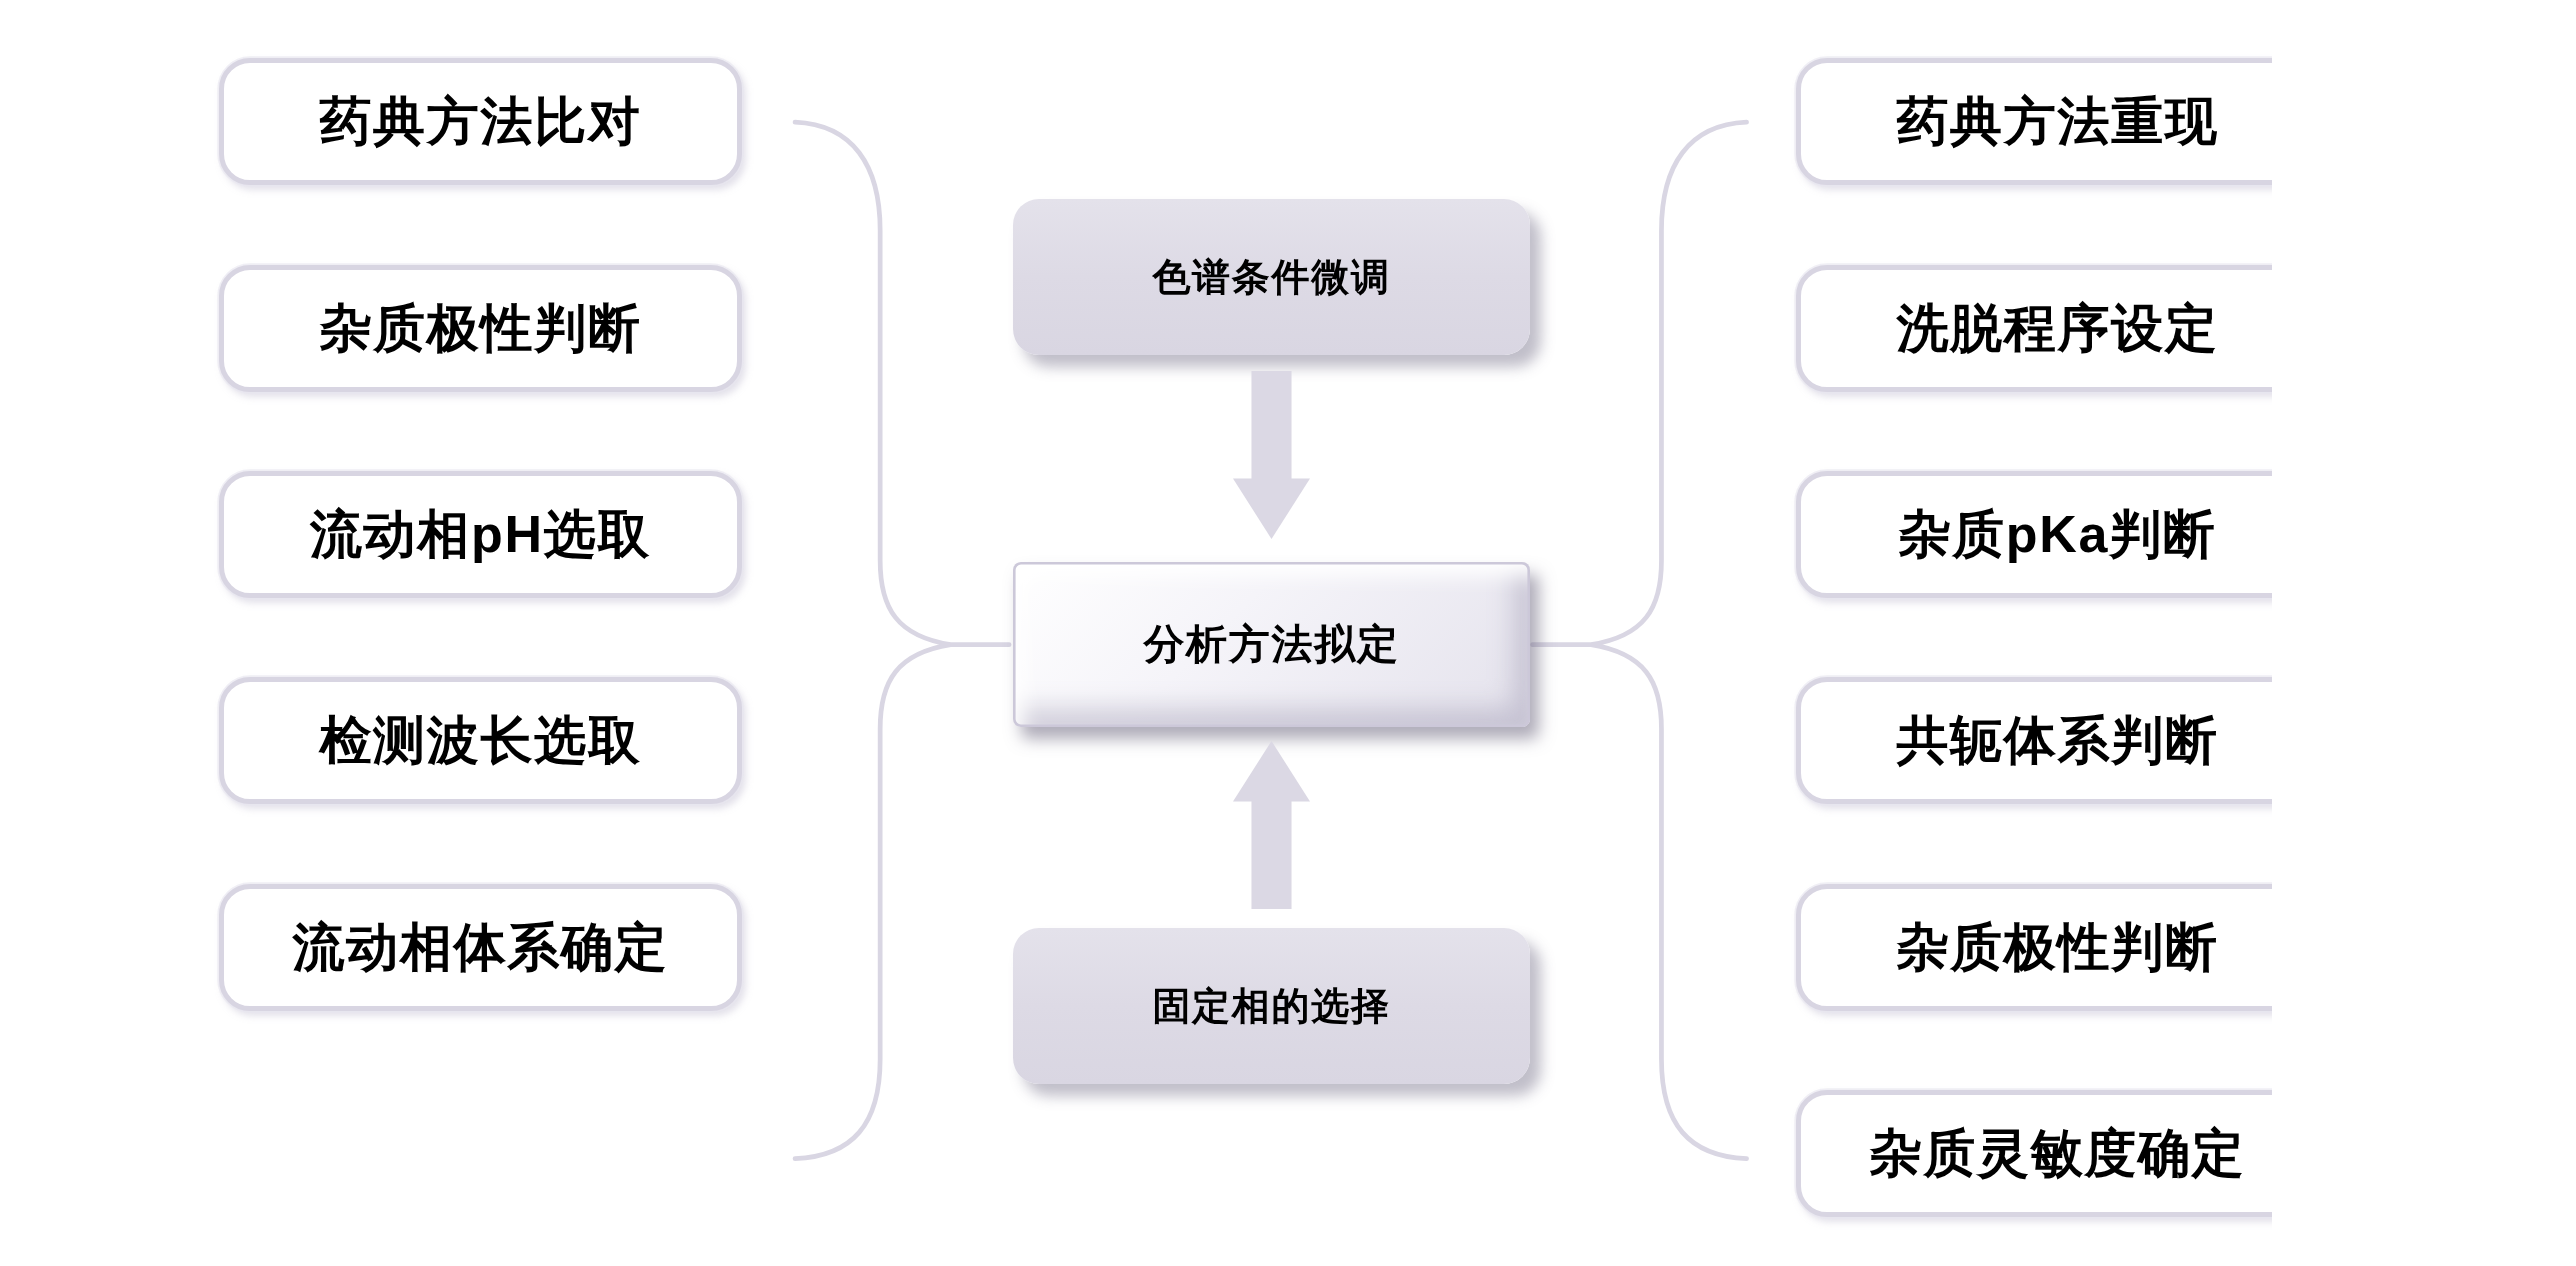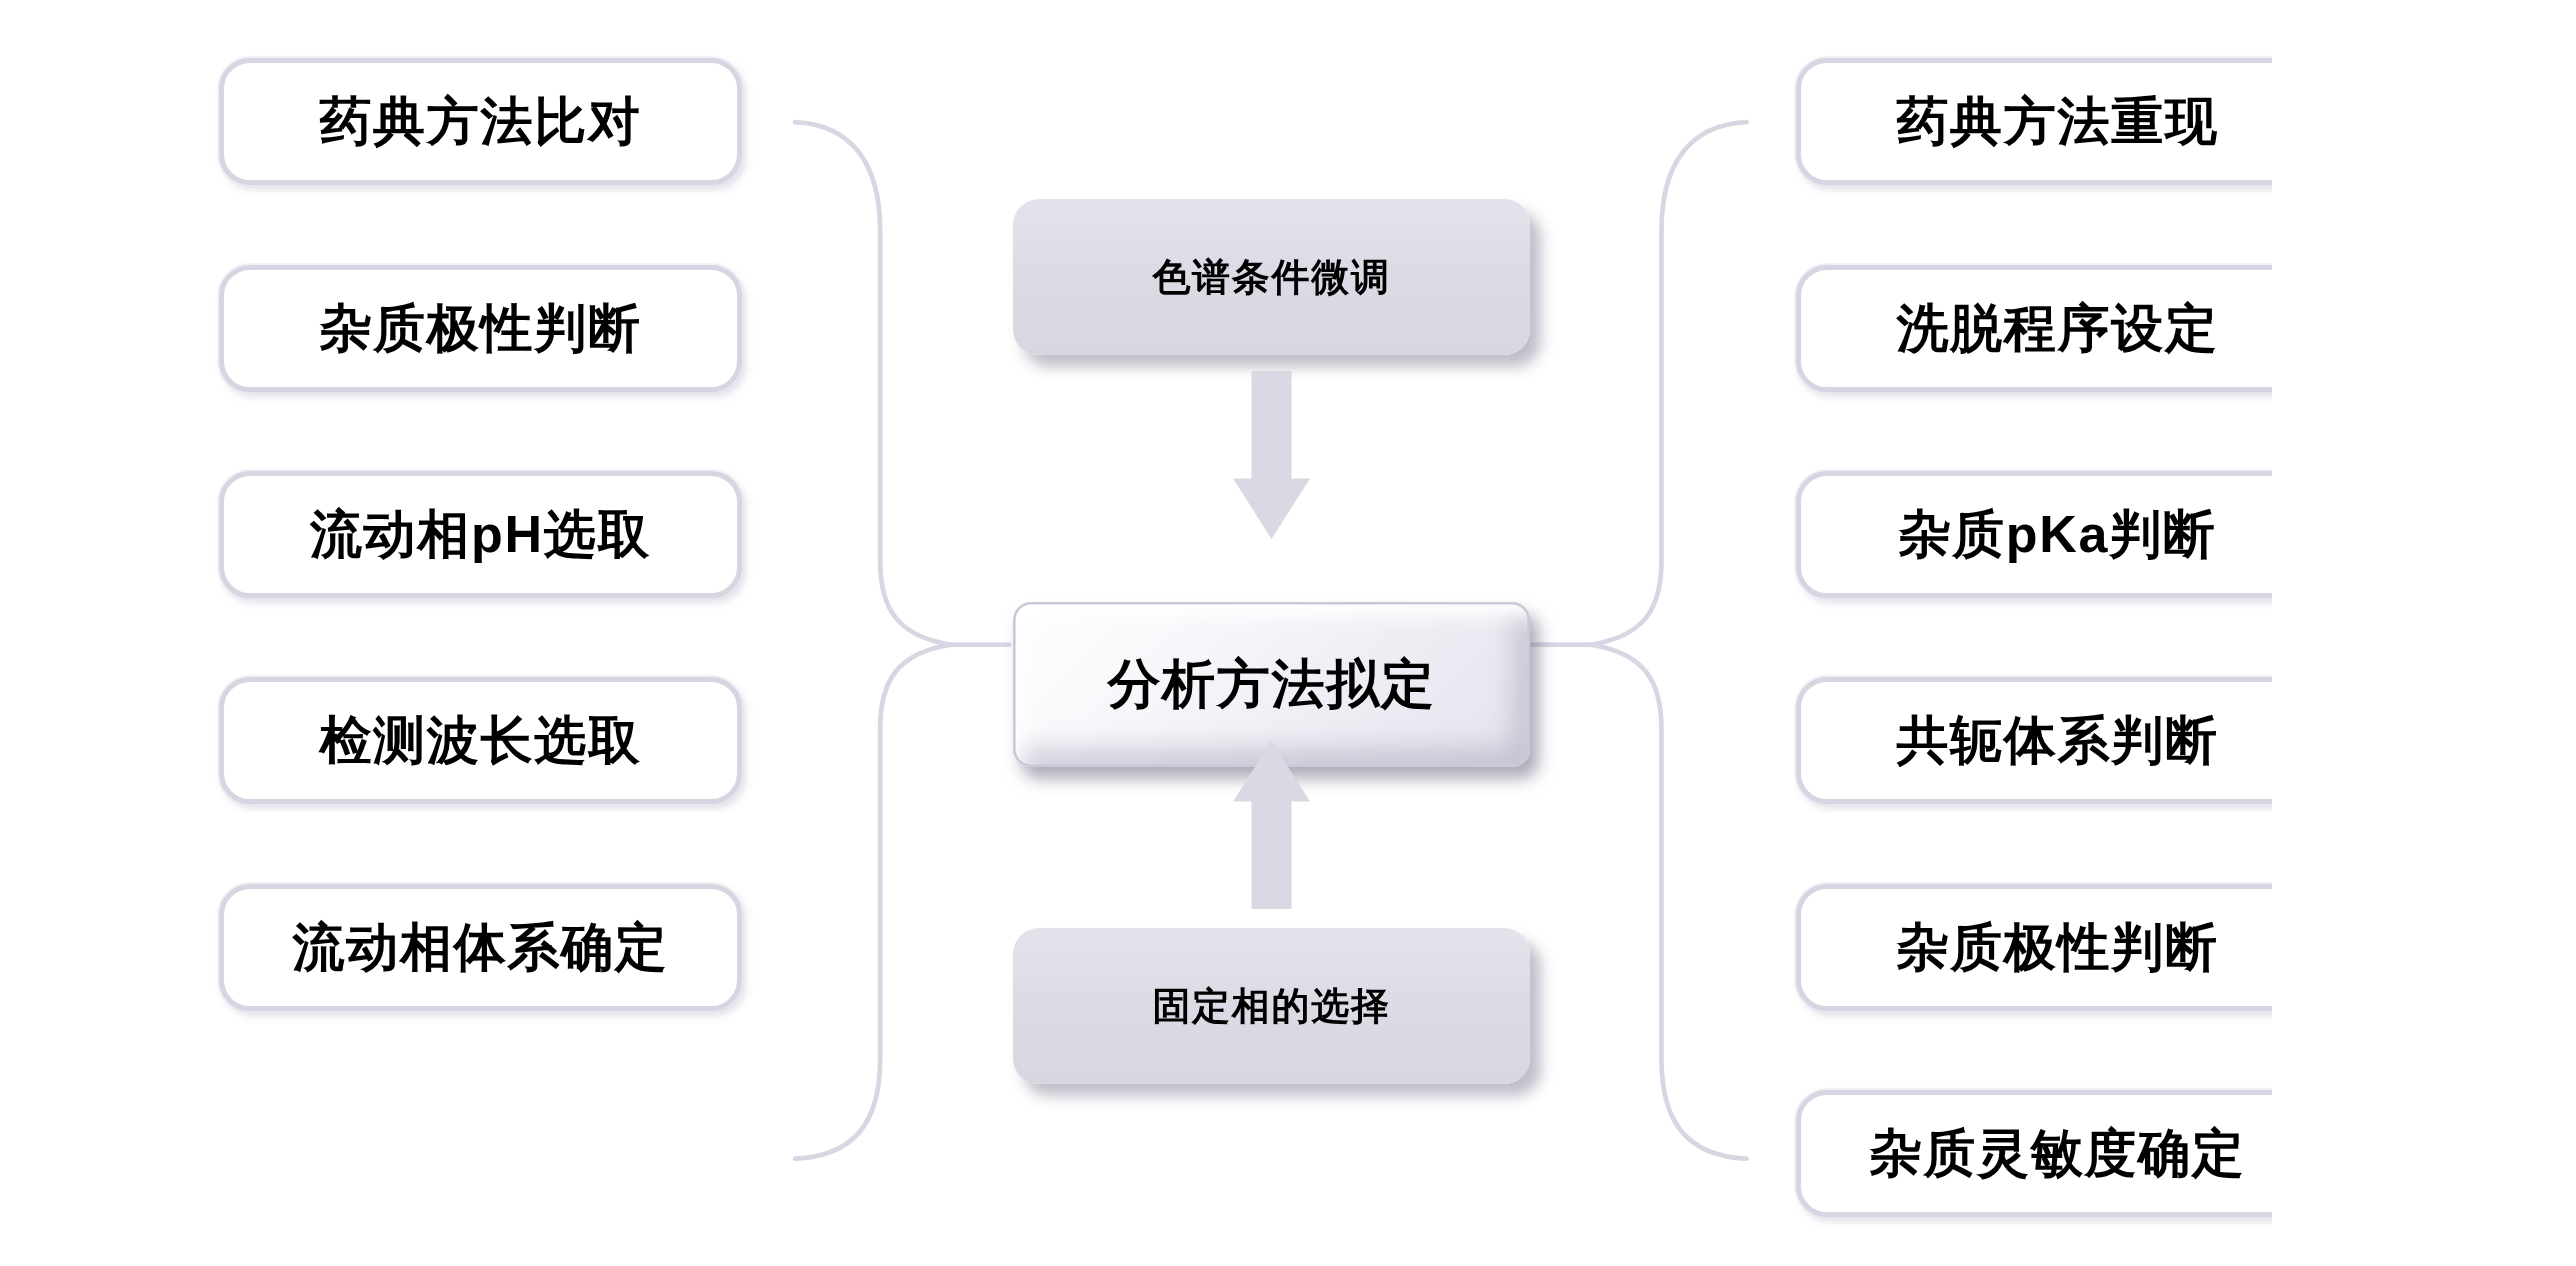--- a/index.html
+++ b/index.html
@@ -34,29 +34,29 @@
     border-radius:26px;
     box-shadow:10.3px 12px 13.8px rgba(115,110,135,.45);
     display:flex;align-items:center;justify-content:center;
     font-size:38px;font-weight:bold;color:#000000;
     letter-spacing:1.7px;white-space:nowrap;
   }
   .center-bevel{
     position:absolute;left:1013px;top:562px;width:517px;height:165px;
     box-sizing:border-box;
     background:linear-gradient(135deg,#FFFFFF 0%,#F5F4F9 40%,#E4E2EC 100%);
-    border-radius:18px;
+    border-radius:8px;
     box-shadow:
       inset 0 0 0 2.6px #CCC8D9,
       inset 10.3px 13.8px 20.6px rgba(255,255,255,1),
       inset -17px -19px 24px rgba(150,144,172,.38),
       8.6px 12px 15.5px rgba(95,90,115,.5);
     display:flex;align-items:center;justify-content:center;
-    font-size:53px;font-weight:bold;color:#000000;
-    letter-spacing:1.7px;white-space:nowrap;margin-top:40px;
+    font-size:41px;font-weight:bold;color:#000000;
+    letter-spacing:1.7px;white-space:nowrap;
   }
 
   .block-arrow{
     position:absolute;left:1233px;width:77px;height:168px;
     background:#DBD8E4;
     filter:drop-shadow(2.6px 2.6px 2.6px rgba(150,145,170,.35));
   }
   .arrow-down{top:371px;clip-path:polygon(24% 0,76% 0,76% 64%,100% 64%,50% 100%,0 64%,24% 64%);}
   .arrow-up{top:741px;clip-path:polygon(50% 0,100% 36%,76% 36%,76% 100%,24% 100%,24% 36%,0 36%);}
 </style>

